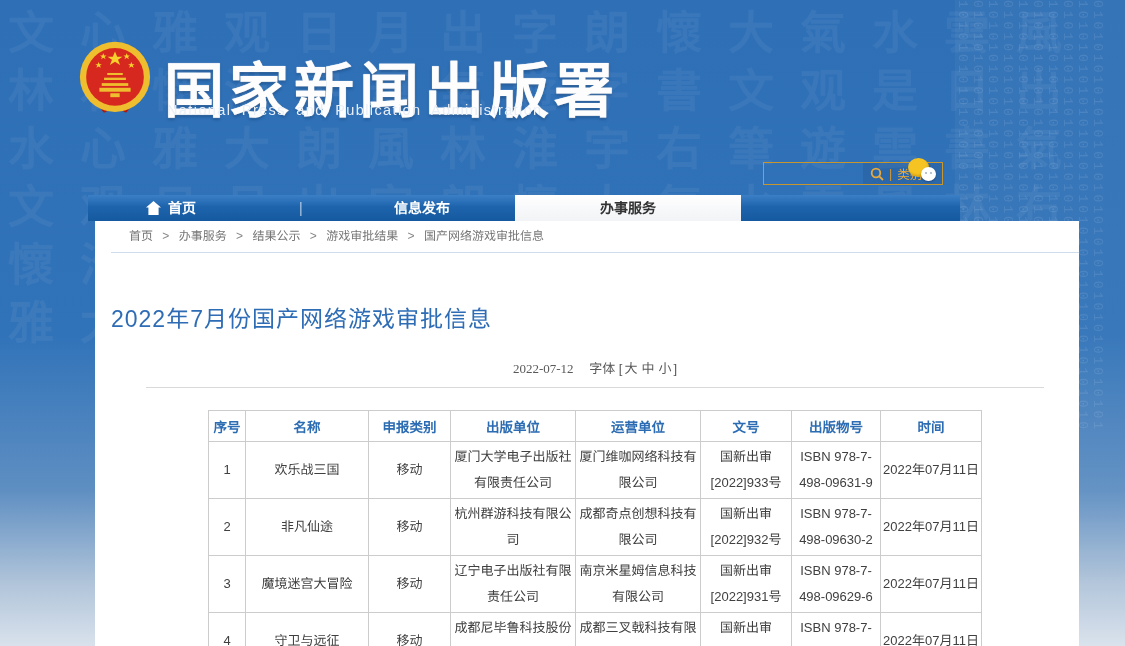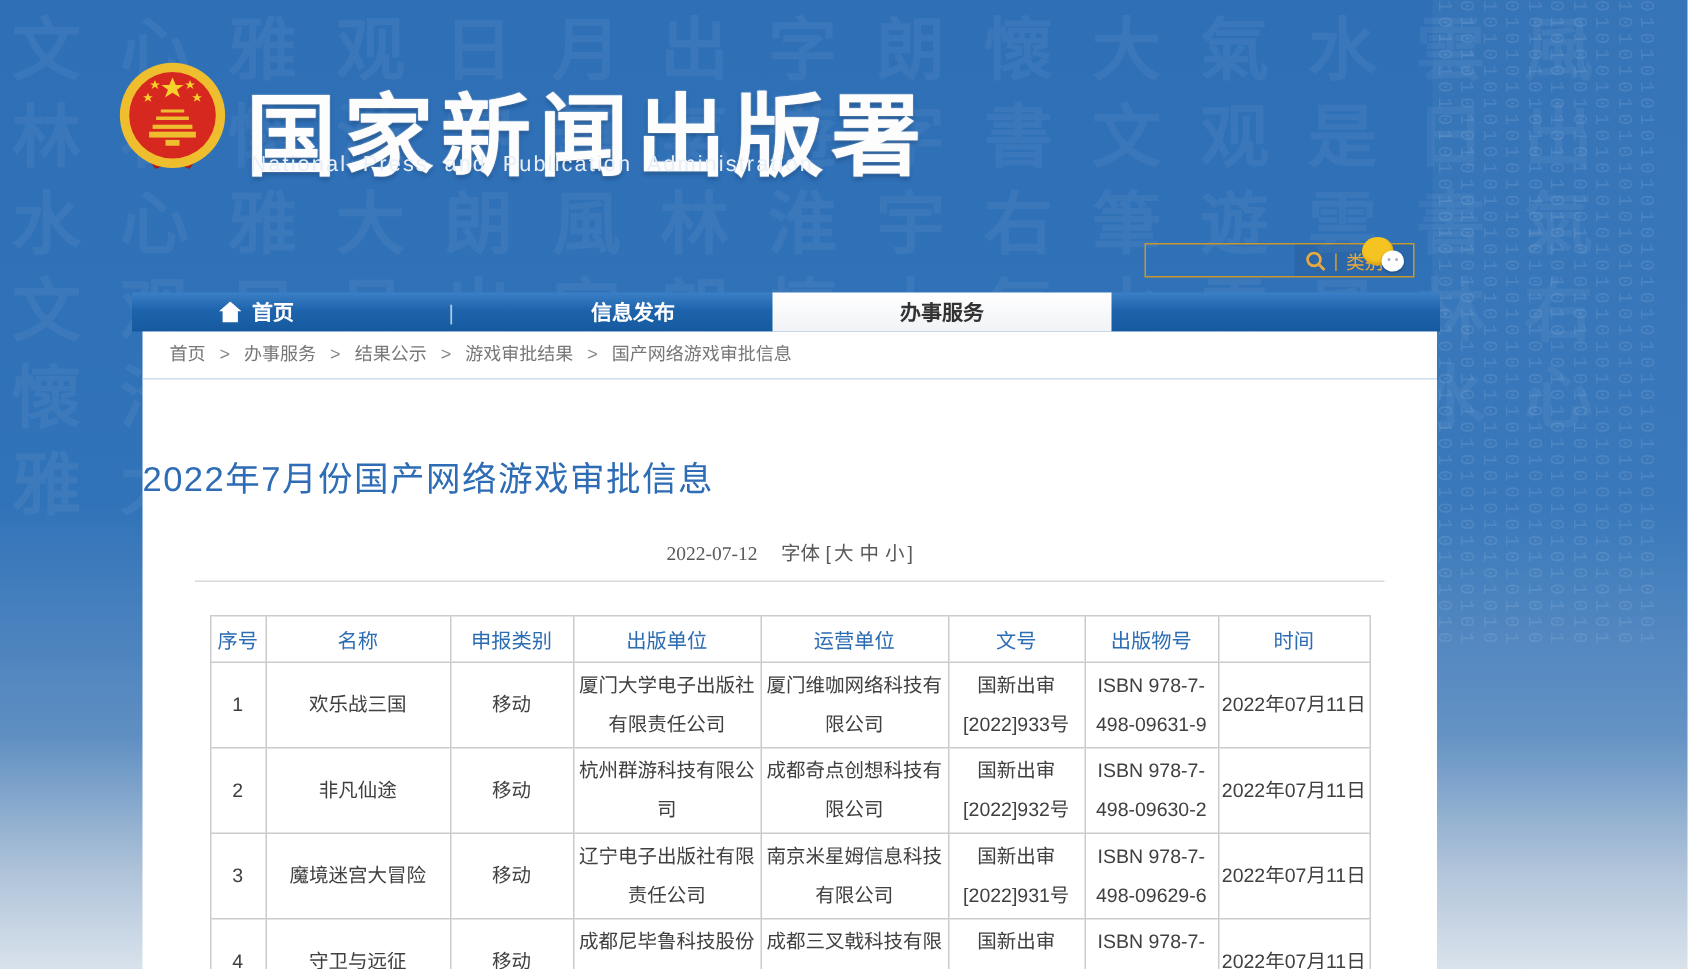--- a/index.html
+++ b/index.html
@@ -51,38 +51,38 @@
   .nav-el { position:absolute; top:0; height:26px; line-height:26px; color:#fff;
     font-size:14px; font-weight:bold; cursor:pointer; }
   .nav-home { left:58px; display:flex; align-items:center; gap:7px; }
   .nav-pipe { left:211px; font-weight:normal; color:rgba(255,255,255,.65); cursor:default; }
   .nav-item2 { left:240px; width:188px; text-align:center; }
   .nav-tab-active { left:427px; width:226px; text-align:center;
     background:linear-gradient(180deg,#ffffff 0%,#f1f3f6 100%); color:#333; }
   .nav-item4 { left:653px; width:219px; text-align:center; }
 
   
-  .content { position:absolute; left:95px; top:221px; width:863px; height:425px; background:#fff; }
+  .content { position:absolute; left:95px; top:221px; width:984px; height:425px; background:#fff;padding-left:16px; }
   .breadcrumb { height:32px; line-height:31px; padding:0 18px; font-size:12px; color:#777;
     border-bottom:1px solid #cfdcec; }
   .breadcrumb a { color:#777; text-decoration:none; cursor:pointer; }
   .breadcrumb .sep { margin:0 6px; color:#888; }
 
   .article-title { margin-top:47px; text-align:left; font-size:23px; color:#2e6cb5;
     letter-spacing:1px; font-weight:normal; }
   .article-meta { margin-top:24px; text-align:center; font-size:13px; color:#595959; }
   .article-meta .date { margin-right:12px;font-family:Liberation Serif, serif; }
   .font-sel span.sz { cursor:pointer; margin:0 2px; }
 
   .rule { margin:10px 35px 0; border-top:1px solid #d9d9d9; }
 
   table.approval { width:773px; margin:22px auto 0; border-collapse:collapse; table-layout:fixed; }
   table.approval th, table.approval td { border:1px solid #ccc; text-align:center;
     vertical-align:middle; padding:2px 2px; }
-  table.approval th { height:31px; color:#2c6cb3; font-size:13.5px; font-weight:normal;margin-top:44px; }
+  table.approval th { height:31px; color:#2c6cb3; font-size:13.5px; font-weight:bold;margin-top:44px; }
   table.approval td { height:53px; color:#404040; font-size:13px; line-height:26px; }
   td.nowrap { white-space:nowrap; }
 </style>
 </head>
 <body>
 
 <div id="screen">
 
   <div class="tex-left">文心雅观日月出字朗懷大氣水雲風林右懷淮宇筆氣遊字書文观是日出水心雅大朗風林淮宇右筆遊雲書氣文观日月出字朗懷大氣水雲風林右懷淮宇筆氣遊字書文观是日出水心雅大朗風林淮宇右筆遊雲書氣</div>
   <div class="tex-right">1010101010101010101010101010101010101010

